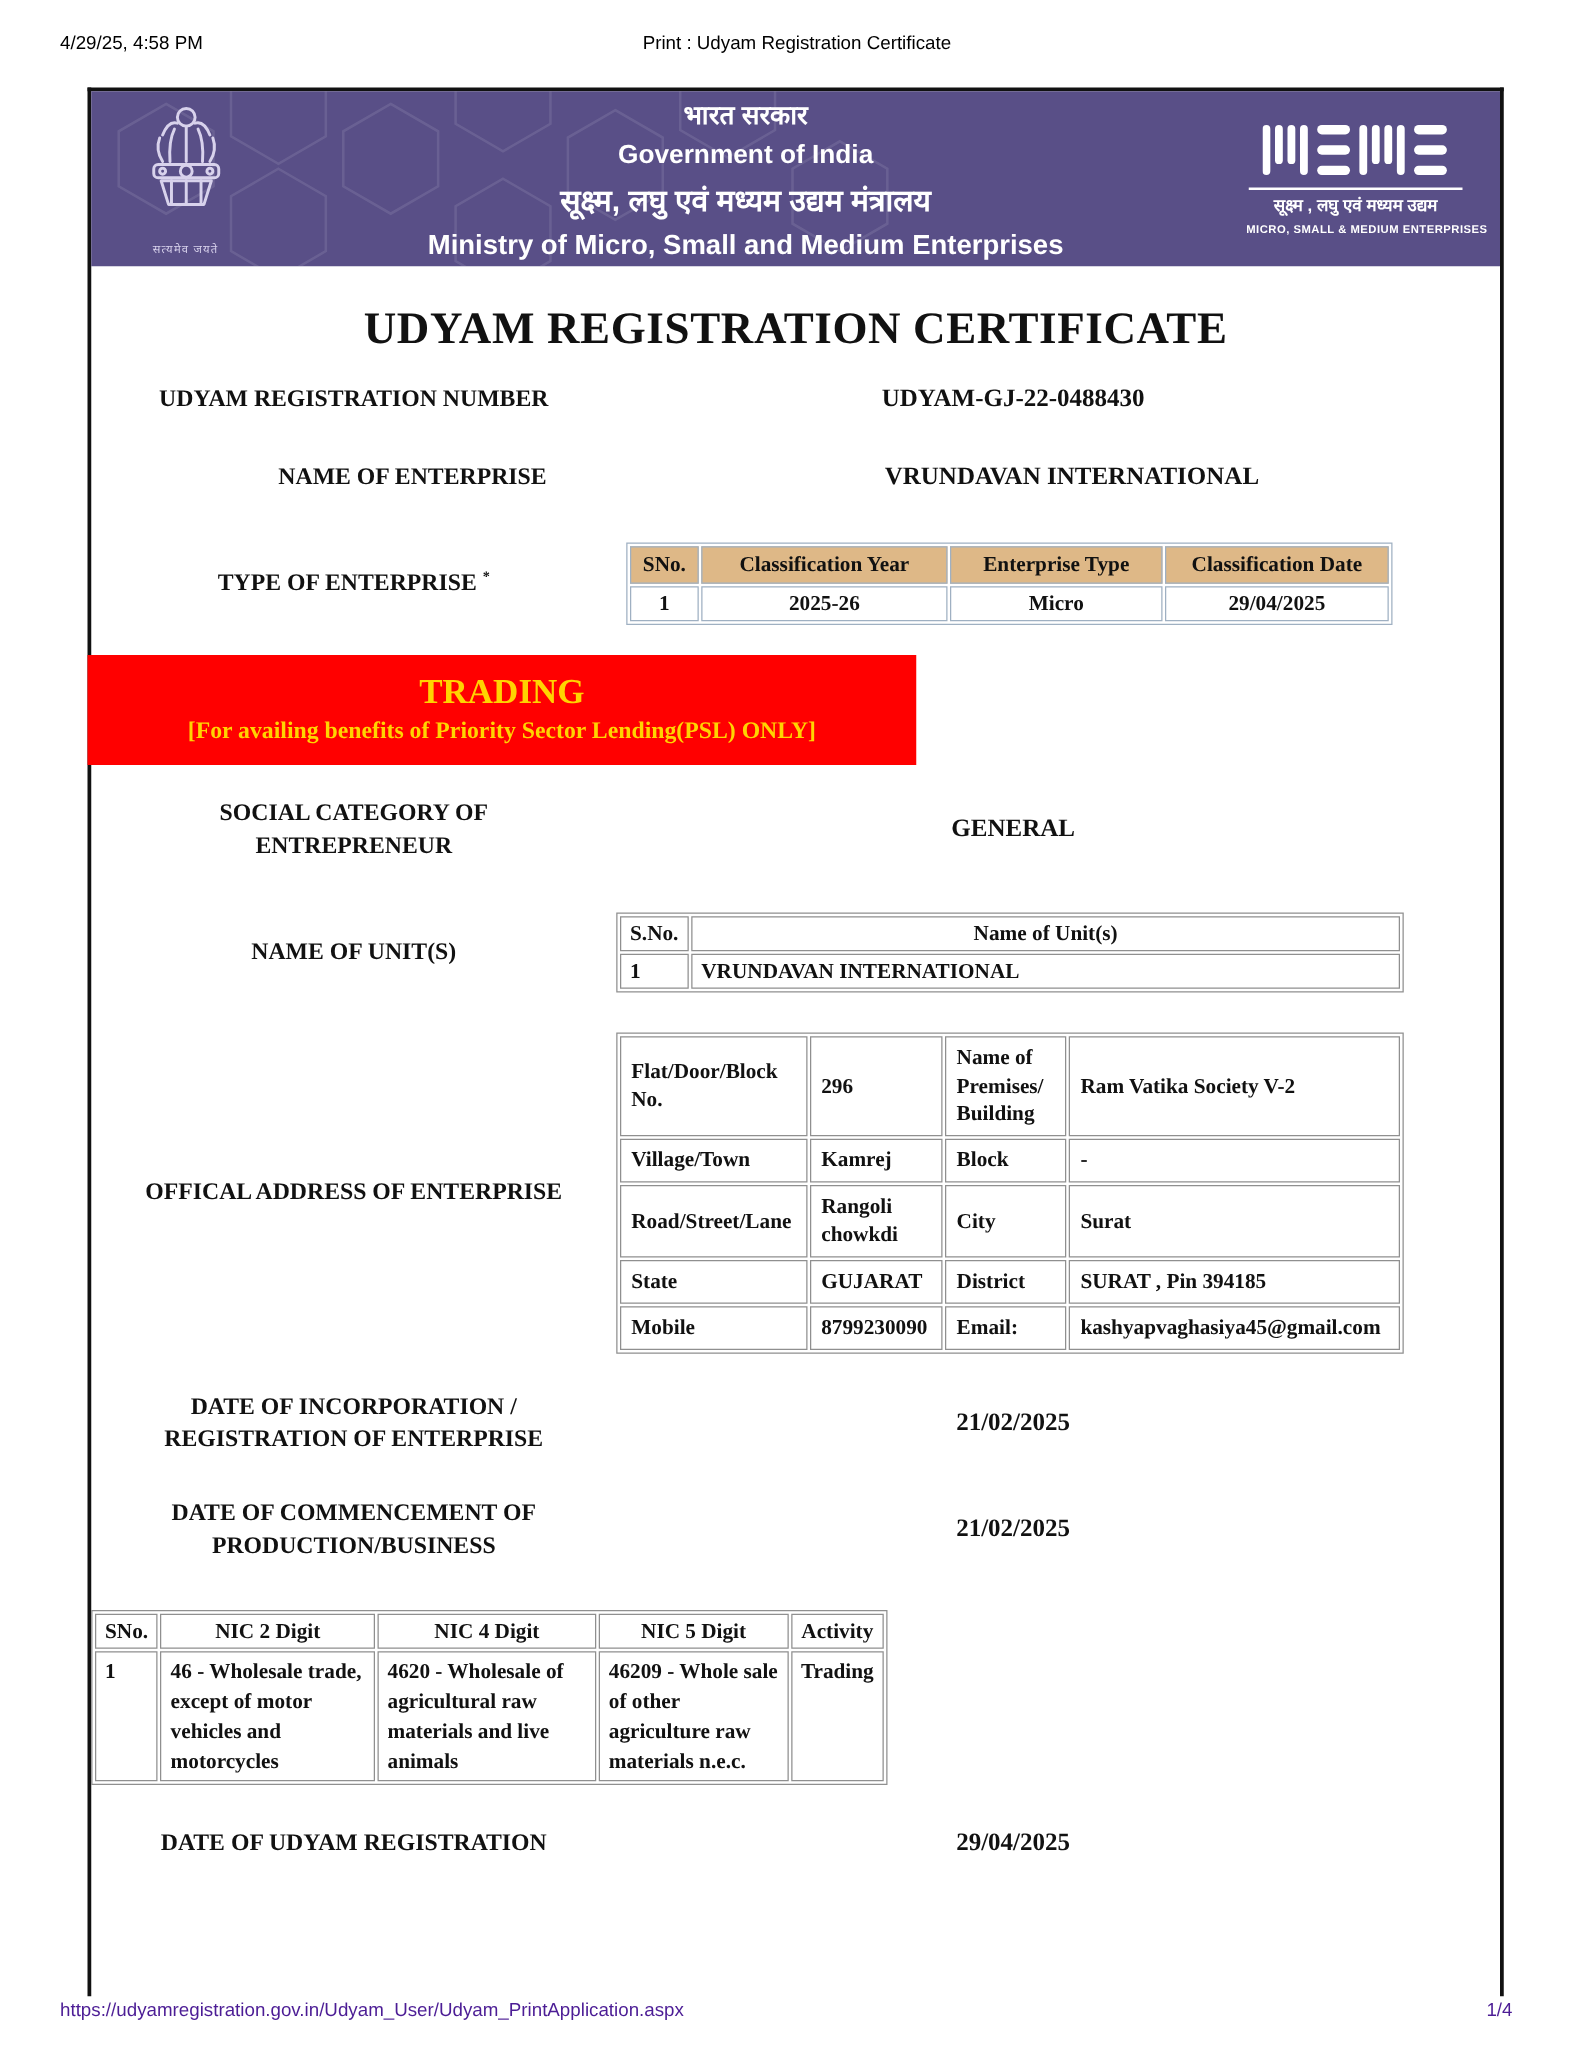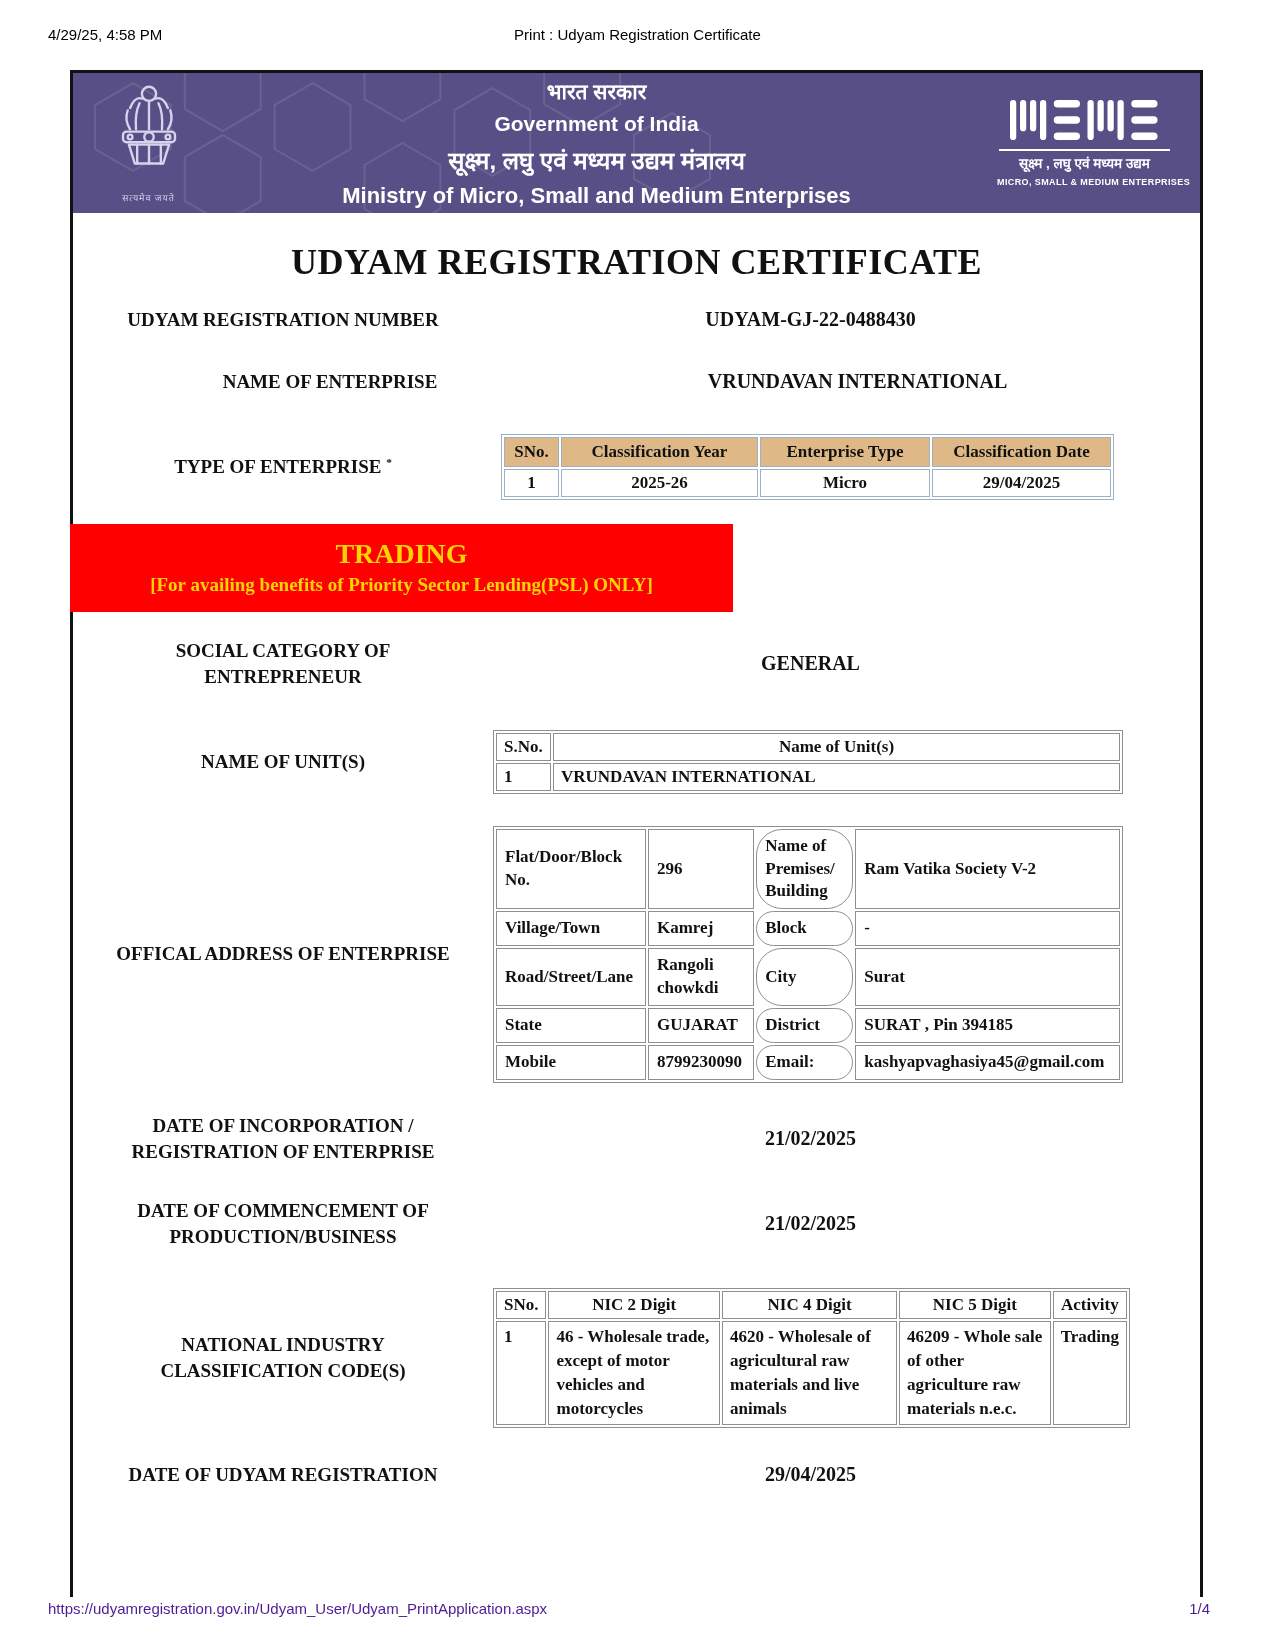--- a/index.html
+++ b/index.html
@@ -78,21 +78,21 @@
 
   .units-table { width:630px; }
   .units-table th.sn { width:55px; text-align:left; }
   .units-table th.nm { text-align:center; }
   .units-table td { text-align:left; }
 
   .addr-table { width:630px; }
   .addr-table td { text-align:left; line-height:1.35; padding:5px 8px; }
   .addr-table td.c1 { width:152px; }
   .addr-table td.c2 { width:108px; }
-  .addr-table td.c3 { width:102px;border-radius:26px; }
+  .addr-table td.c3 { width:102px; }
   .addr-table td.c4 { width:268px; }
 
   .nic-table { width:637px; }
   .nic-table th { text-align:center; }
   .nic-table th.sn { width:46px; text-align:left; }
   .nic-table td { text-align:left; vertical-align:top; line-height:1.42; }
   .nic-table td.n2 { width:182px; }
   .nic-table td.n4 { width:186px; }
   .nic-table td.n5 { width:160px; }
   .nic-table td.ac { width:63px; }
@@ -309,21 +309,20 @@
     </div>
 
     <div class="row" style="margin-top:34px;">
       <div class="lbl" style="padding:0 60px;">DATE OF COMMENCEMENT OF PRODUCTION/BUSINESS</div>
       <div class="val-col">
           <div class="val">21/02/2025</div>
         </div>
     </div>
 
     <div class="row" style="margin-top:38px;">
-      <div class="lbl" style="padding:0 60px;">NATIONAL INDUSTRY CLASSIFICATION CODE(S)</div>
       <div class="val-col">
         <table class="nic-table tbl-gray">
           <tbody>
               <tr>
             <th class="sn">SNo.</th>
             <th>NIC 2 Digit</th>
             <th>NIC 4 Digit</th>
             <th>NIC 5 Digit</th>
             <th>Activity</th>
           </tr>

